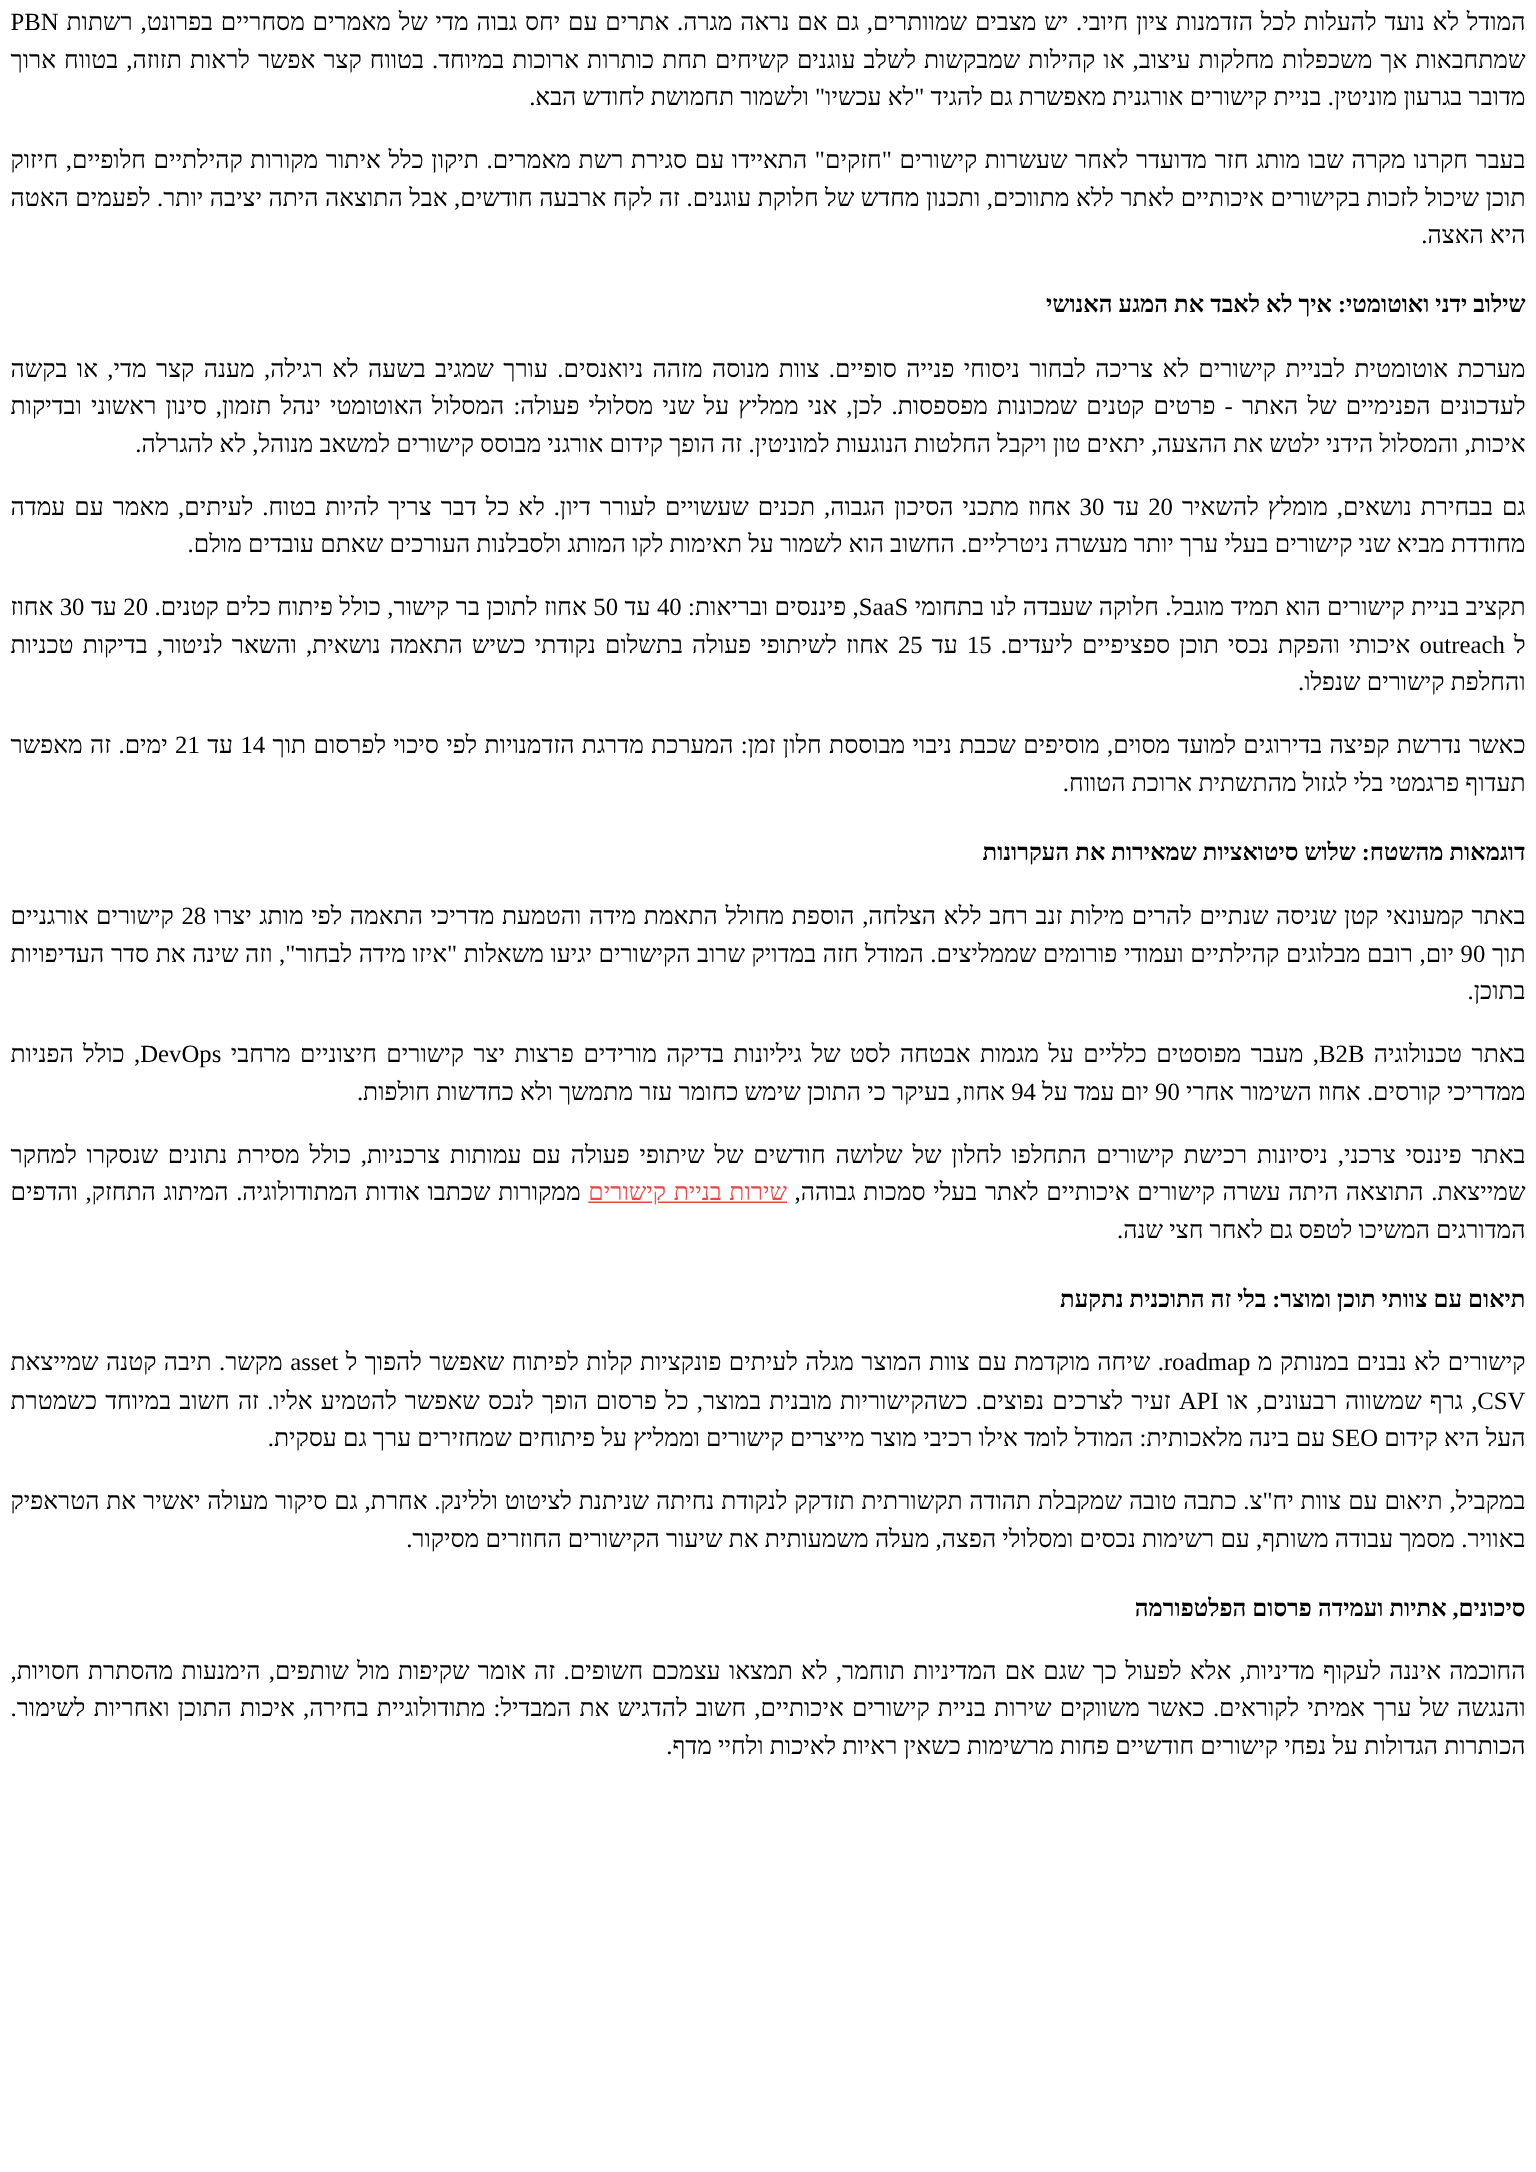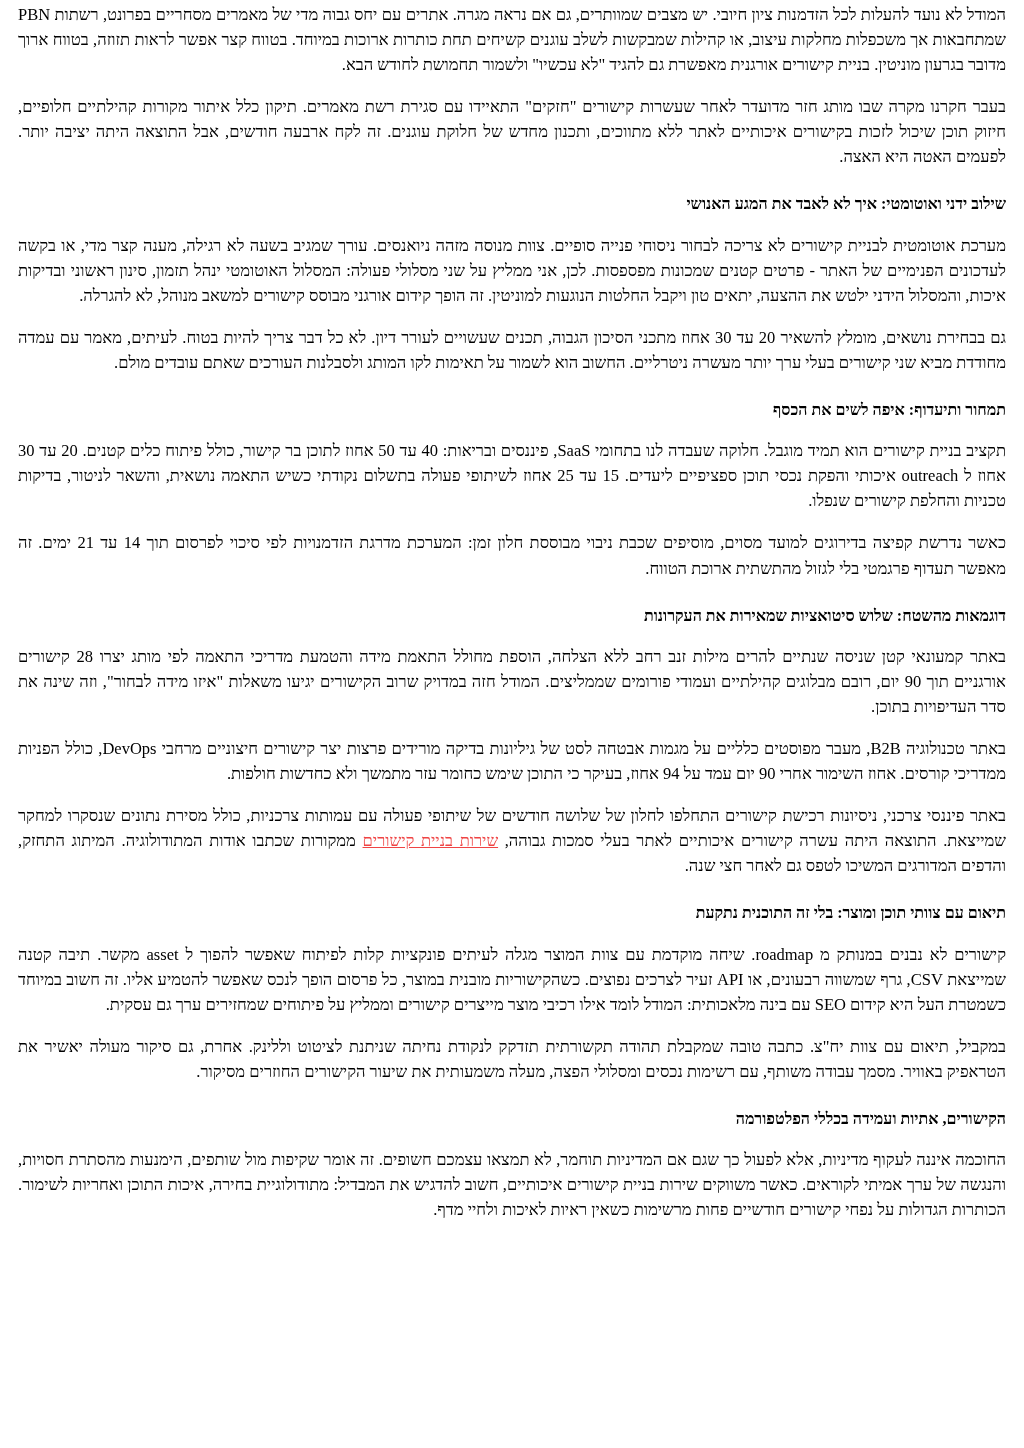--- a/index.html
+++ b/index.html
@@ -8,21 +8,21 @@
     background: #ffffff;
     color: #000000;
   }
   body {
     font-family: "Liberation Serif", "DejaVu Serif", serif;
     font-size: 16.5px;
     line-height: 1.52;
     width: 1024px;
   }
   .doc {
-    padding: 0 18px;
+    padding: 0 7px;
     direction: rtl;
     unicode-bidi: embed;
   }
   .doc p {
     text-align: justify;
     margin: 17px 0;
   }
   .doc p.first {
     margin-top: 2px;
   }
@@ -47,37 +47,36 @@
   <p class="first">המודל לא נועד להעלות לכל הזדמנות ציון חיובי. יש מצבים שמוותרים, גם אם נראה מגרה. אתרים עם יחס גבוה מדי של מאמרים מסחריים בפרונט, רשתות PBN שמתחבאות אך משכפלות מחלקות עיצוב, או קהילות שמבקשות לשלב עוגנים קשיחים תחת כותרות ארוכות במיוחד. בטווח קצר אפשר לראות תזוזה, בטווח ארוך מדובר בגרעון מוניטין. בניית קישורים אורגנית מאפשרת גם להגיד "לא עכשיו" ולשמור תחמושת לחודש הבא.</p>
 
   <p>בעבר חקרנו מקרה שבו מותג חזר מדועדר לאחר שעשרות קישורים "חזקים" התאיידו עם סגירת רשת מאמרים. תיקון כלל איתור מקורות קהילתיים חלופיים, חיזוק תוכן שיכול לזכות בקישורים איכותיים לאתר ללא מתווכים, ותכנון מחדש של חלוקת עוגנים. זה לקח ארבעה חודשים, אבל התוצאה היתה יציבה יותר. לפעמים האטה היא האצה.</p>
 
   <h2>שילוב ידני ואוטומטי: איך לא לאבד את המגע האנושי</h2>
 
   <p>מערכת אוטומטית לבניית קישורים לא צריכה לבחור ניסוחי פנייה סופיים. צוות מנוסה מזהה ניואנסים. עורך שמגיב בשעה לא רגילה, מענה קצר מדי, או בקשה לעדכונים הפנימיים של האתר - פרטים קטנים שמכונות מפספסות. לכן, אני ממליץ על שני מסלולי פעולה: המסלול האוטומטי ינהל תזמון, סינון ראשוני ובדיקות איכות, והמסלול הידני ילטש את ההצעה, יתאים טון ויקבל החלטות הנוגעות למוניטין. זה הופך קידום אורגני מבוסס קישורים למשאב מנוהל, לא להגרלה.</p>
 
   <p>גם בבחירת נושאים, מומלץ להשאיר 20 עד 30 אחוז מתכני הסיכון הגבוה, תכנים שעשויים לעורר דיון. לא כל דבר צריך להיות בטוח. לעיתים, מאמר עם עמדה מחודדת מביא שני קישורים בעלי ערך יותר מעשרה ניטרליים. החשוב הוא לשמור על תאימות לקו המותג ולסבלנות העורכים שאתם עובדים מולם.</p>
 
-  <h2>תמחור ותיעדוף: איפה לשים את הכסף</h2>
 
   <p>תקציב בניית קישורים הוא תמיד מוגבל. חלוקה שעבדה לנו בתחומי SaaS, פיננסים ובריאות: 40 עד 50 אחוז לתוכן בר קישור, כולל פיתוח כלים קטנים. 20 עד 30 אחוז ל outreach איכותי והפקת נכסי תוכן ספציפיים ליעדים. 15 עד 25 אחוז לשיתופי פעולה בתשלום נקודתי כשיש התאמה נושאית, והשאר לניטור, בדיקות טכניות והחלפת קישורים שנפלו.</p>
 
   <p>כאשר נדרשת קפיצה בדירוגים למועד מסוים, מוסיפים שכבת ניבוי מבוססת חלון זמן: המערכת מדרגת הזדמנויות לפי סיכוי לפרסום תוך 14 עד 21 ימים. זה מאפשר תעדוף פרגמטי בלי לגזול מהתשתית ארוכת הטווח.</p>
 
   <h2>דוגמאות מהשטח: שלוש סיטואציות שמאירות את העקרונות</h2>
 
   <p>באתר קמעונאי קטן שניסה שנתיים להרים מילות זנב רחב ללא הצלחה, הוספת מחולל התאמת מידה והטמעת מדריכי התאמה לפי מותג יצרו 28 קישורים אורגניים תוך 90 יום, רובם מבלוגים קהילתיים ועמודי פורומים שממליצים. המודל חזה במדויק שרוב הקישורים יגיעו משאלות "איזו מידה לבחור", וזה שינה את סדר העדיפויות בתוכן.</p>
 
   <p>באתר טכנולוגיה B2B, מעבר מפוסטים כלליים על מגמות אבטחה לסט של גיליונות בדיקה מורידים פרצות יצר קישורים חיצוניים מרחבי DevOps, כולל הפניות ממדריכי קורסים. אחוז השימור אחרי 90 יום עמד על 94 אחוז, בעיקר כי התוכן שימש כחומר עזר מתמשך ולא כחדשות חולפות.</p>
 
   <p><span>באתר פיננסי צרכני, ניסיונות רכישת קישורים התחלפו לחלון של שלושה חודשים של שיתופי פעולה עם עמותות צרכניות, כולל מסירת נתונים שנסקרו למחקר שמייצאת. התוצאה היתה עשרה קישורים איכותיים לאתר בעלי סמכות גבוהה, </span><a href="#" class="inline-link">שירות בניית קישורים</a><span> ממקורות שכתבו אודות המתודולוגיה. המיתוג התחזק, והדפים המדורגים המשיכו לטפס גם לאחר חצי שנה.</span></p>
 
   <h2>תיאום עם צוותי תוכן ומוצר: בלי זה התוכנית נתקעת</h2>
 
   <p>קישורים לא נבנים במנותק מ roadmap. שיחה מוקדמת עם צוות המוצר מגלה לעיתים פונקציות קלות לפיתוח שאפשר להפוך ל asset מקשר. תיבה קטנה שמייצאת CSV, גרף שמשווה רבעונים, או API זעיר לצרכים נפוצים. כשהקישוריות מובנית במוצר, כל פרסום הופך לנכס שאפשר להטמיע אליו. זה חשוב במיוחד כשמטרת העל היא קידום SEO עם בינה מלאכותית: המודל לומד אילו רכיבי מוצר מייצרים קישורים וממליץ על פיתוחים שמחזירים ערך גם עסקית.</p>
 
   <p>במקביל, תיאום עם צוות יח"צ. כתבה טובה שמקבלת תהודה תקשורתית תזדקק לנקודת נחיתה שניתנת לציטוט וללינק. אחרת, גם סיקור מעולה יאשיר את הטראפיק באוויר. מסמך עבודה משותף, עם רשימות נכסים ומסלולי הפצה, מעלה משמעותית את שיעור הקישורים החוזרים מסיקור.</p>
 
-  <h2>הקישורים, אתיות ועמידה בכללי הפלטפורמה</h2>
+  <h2>סיכונים, אתיות ועמידה פרסום הפלטפורמה</h2>
 
   <p>החוכמה איננה לעקוף מדיניות, אלא לפעול כך שגם אם המדיניות תוחמר, לא תמצאו עצמכם חשופים. זה אומר שקיפות מול שותפים, הימנעות מהסתרת חסויות, והנגשה של ערך אמיתי לקוראים. כאשר משווקים שירות בניית קישורים איכותיים, חשוב להדגיש את המבדיל: מתודולוגיית בחירה, איכות התוכן ואחריות לשימור. הכותרות הגדולות על נפחי קישורים חודשיים פחות מרשימות כשאין ראיות לאיכות ולחיי מדף.</p>
 
 </div>
 
 </body></html>

